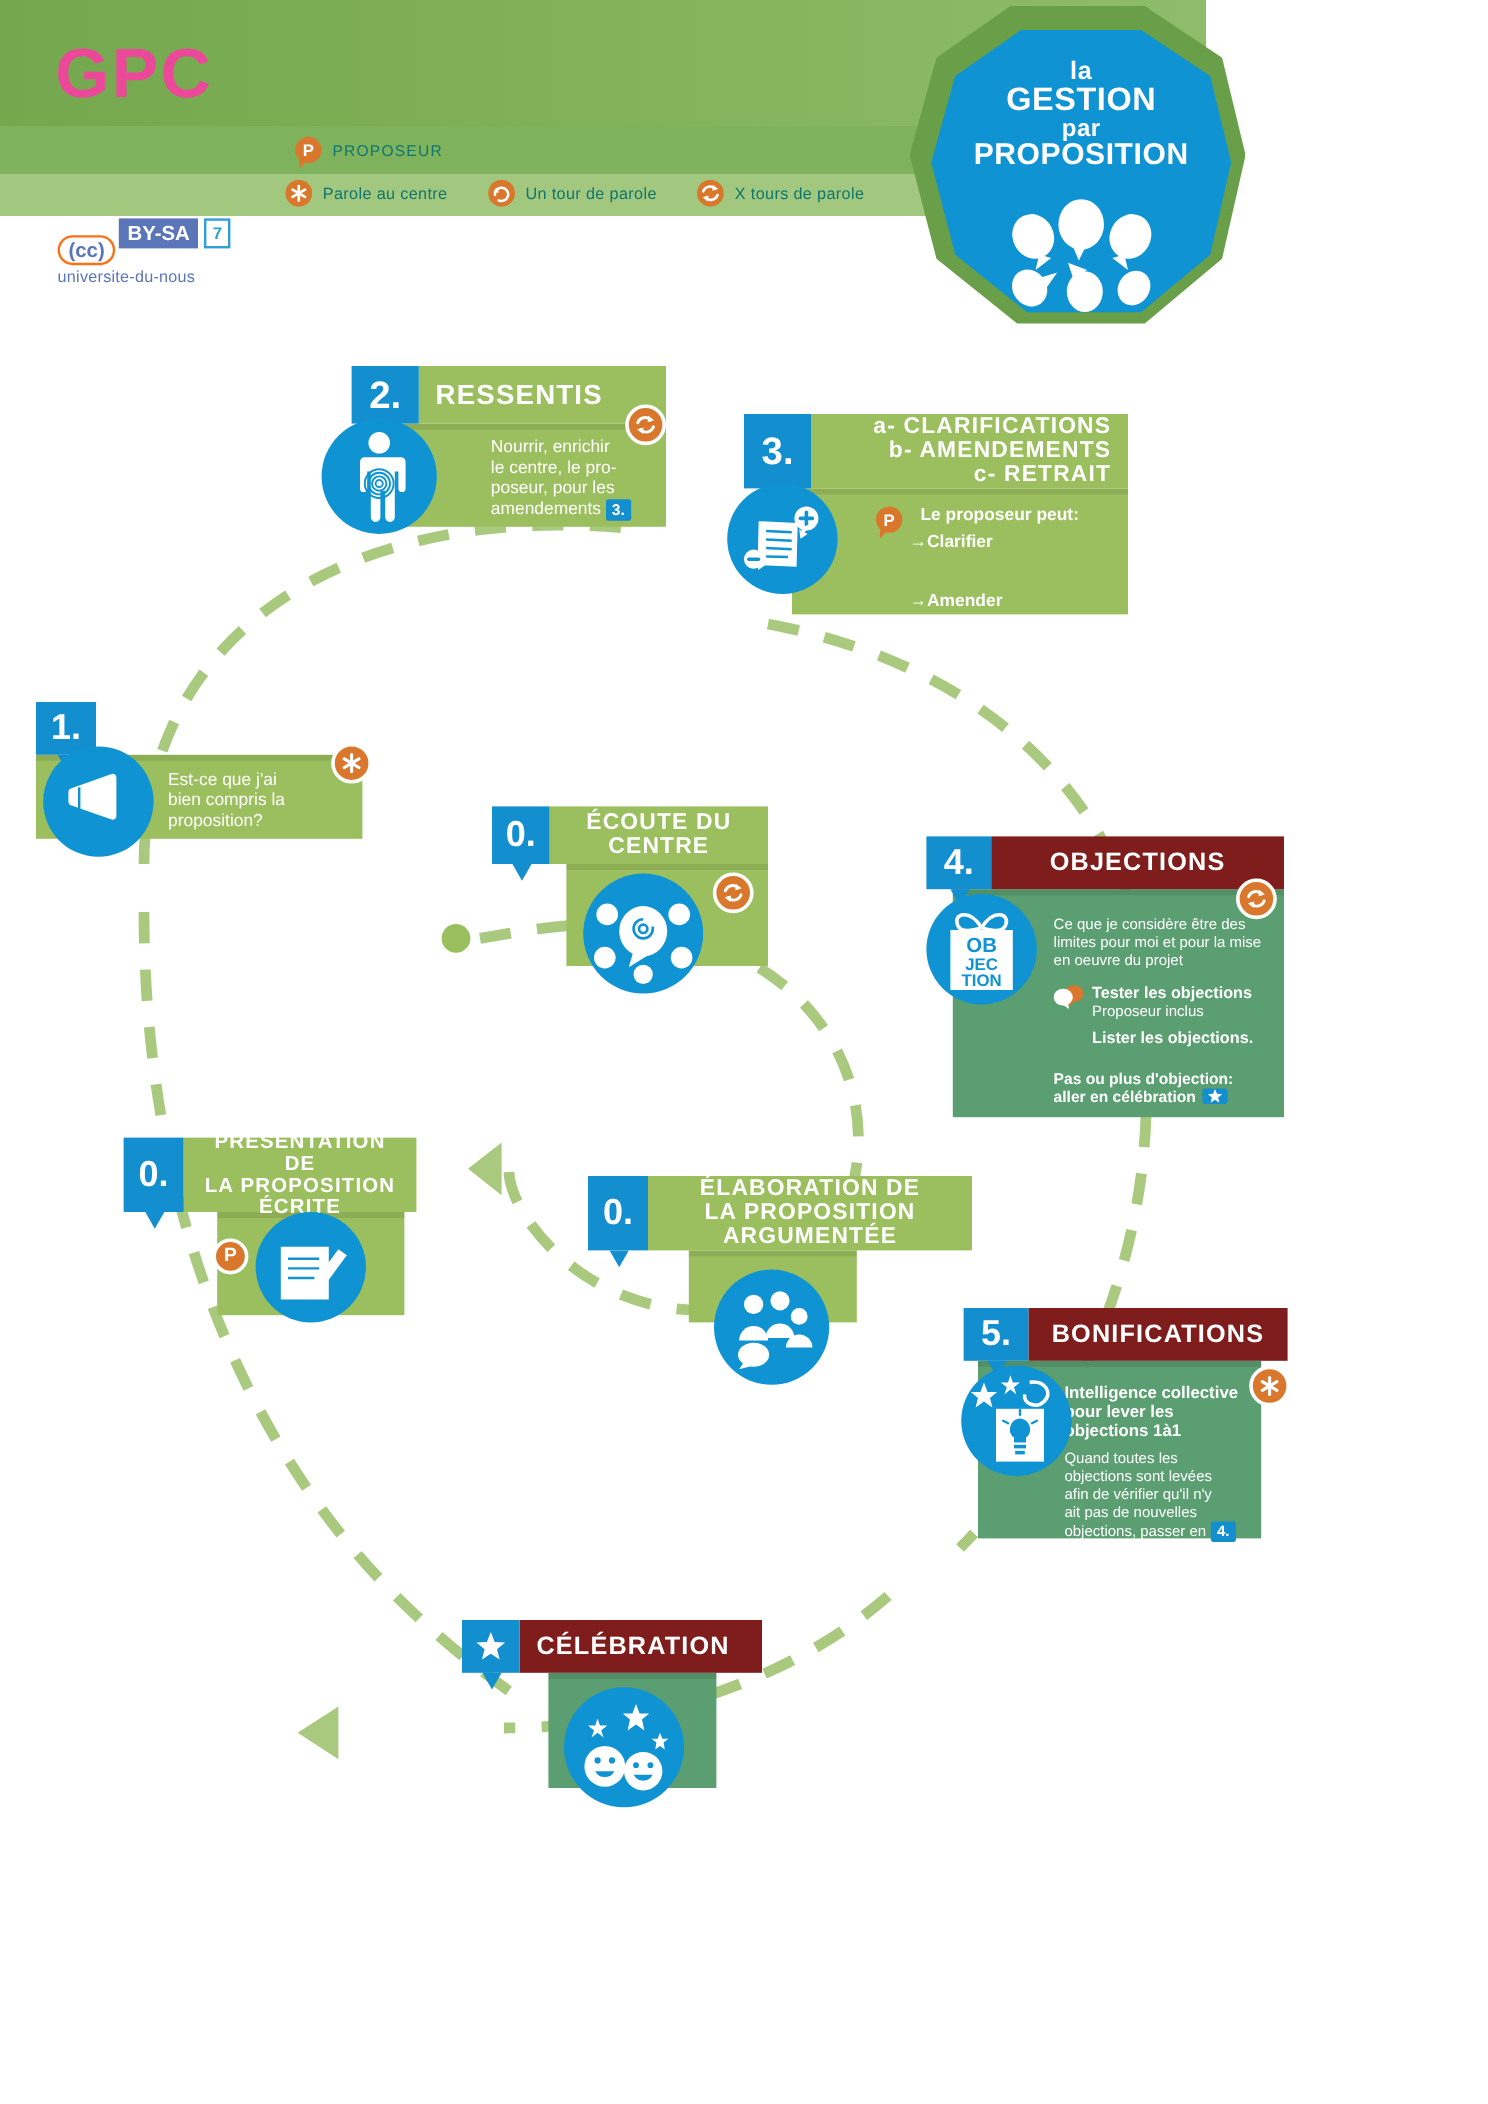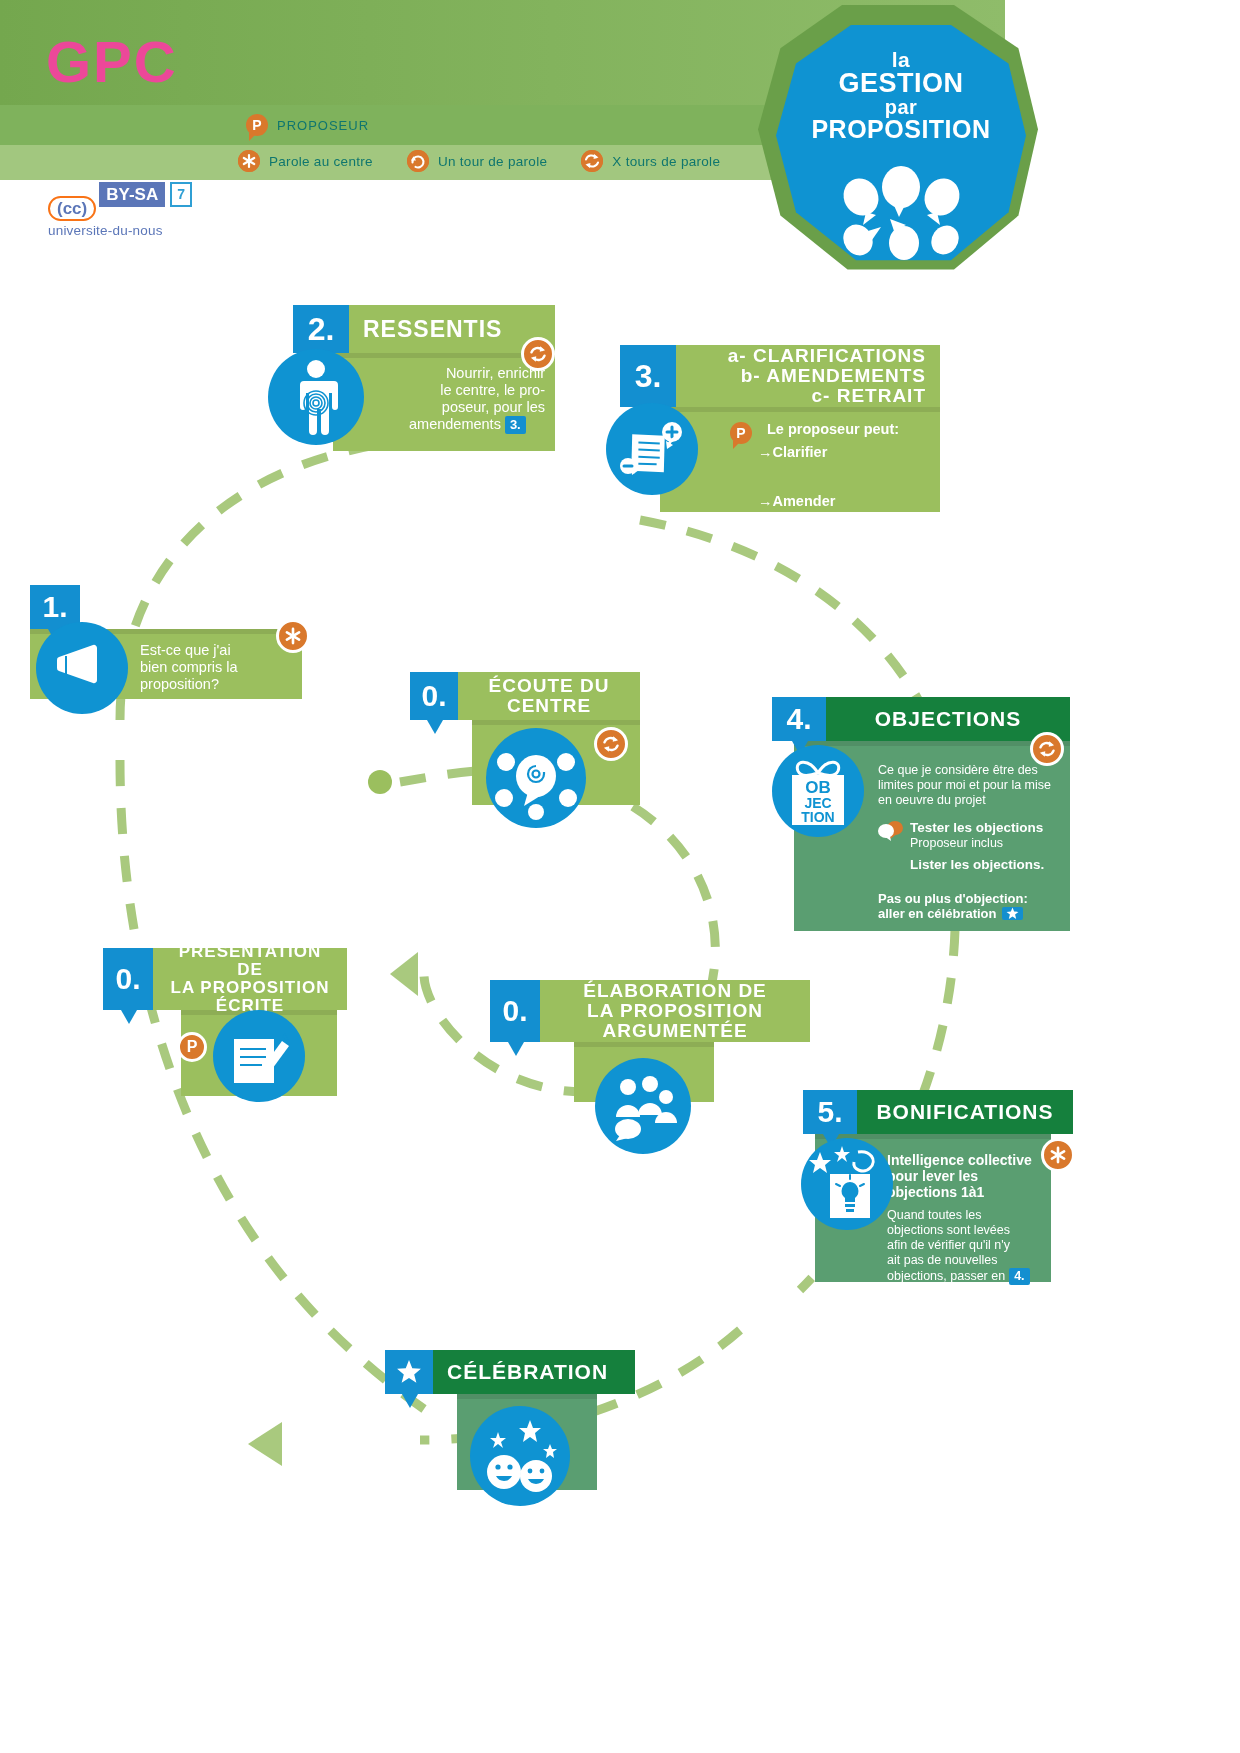--- a/index.html
+++ b/index.html
@@ -120,21 +120,21 @@
   .num:after{
     content:""; position:absolute; left:50%; bottom:-14px; margin-left:-7px;
     width:0;height:0; border-left:8px solid transparent; border-right:8px solid transparent;
     border-top:14px solid #138fd0;
   }
   .hdrbar{
     background:#9bbf5e; color:#fff; font-weight:bold; letter-spacing:1px;
     display:flex; align-items:center; padding:0 14px; flex:1 1 auto;
     position:relative; z-index:2;
   }
-  .hdrbar.teal{ background:#15803d; }
+  .hdrbar.teal{ background:#7f1d1d; }
   .hdrbar .multi{ line-height:1.05; width:100%; }
 
   .body{
     background:#9bbf5e; color:#fff; position:relative; z-index:1;
   }
   .body.teal{ background:#5a9e71; }
   .shadow-strip{
     position:absolute; left:0; width:100%; height:5px; background:rgba(0,0,0,.09);
   }
 
@@ -274,21 +274,21 @@
       </g>
     </svg>
   </div>
 </div>
 
 <div class="card" style="left:293px; top:305px; width:262px; z-index:10;">
   <div class="hdr">
     <div class="num" style="width:56px;height:48px;font-size:32px;">2.</div>
     <div class="hdrbar" style="height:48px;font-size:23px;">RESSENTIS</div>
   </div>
-  <div class="body" style="height:98px; margin-left:40px; width:222px;text-align:right;">
+  <div class="body" style="height:86px; margin-left:40px; width:222px;">
     <div class="shadow-strip" style="top:0;"></div>
     <div class="txt" style="padding:12px 10px 0 76px; font-size:14.5px;">
       <div>Nourrir, enrichir</div>
       <div>le centre, le pro-</div>
       <div>poseur, pour les</div>
       <div style="display:flex;align-items:center;gap:4px;">
         <span>amendements</span>
         <span class="bluebadge" style="font-size:13px;">3.</span>
       </div>
     </div>

